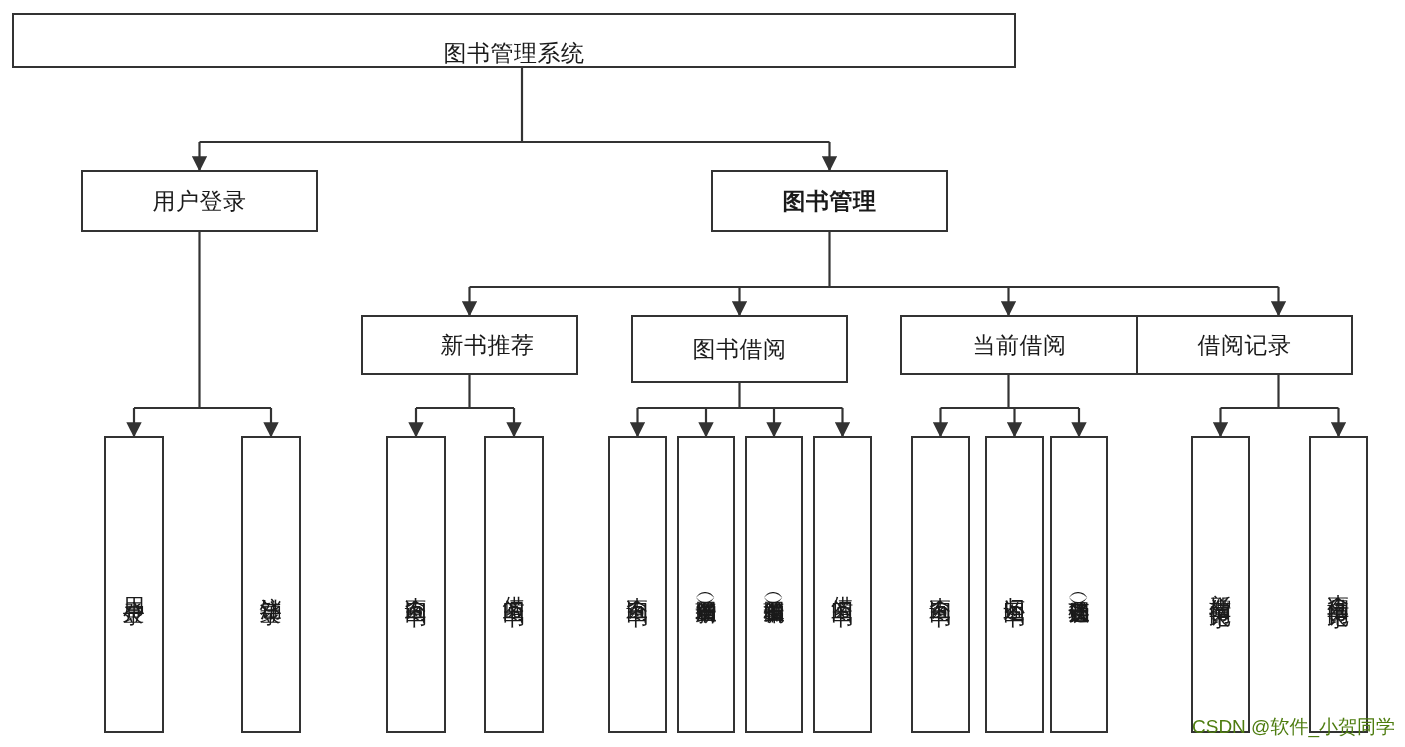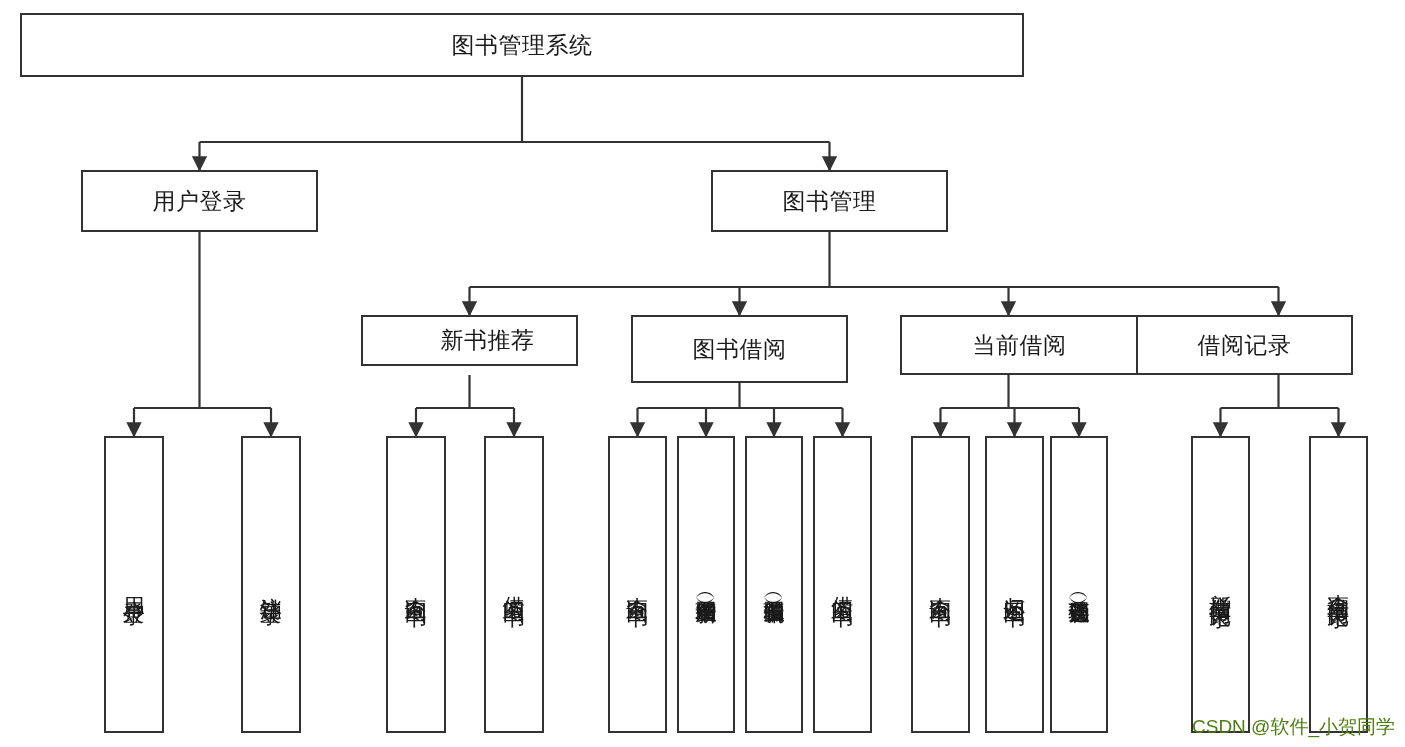--- a/index.html
+++ b/index.html
@@ -109,30 +109,30 @@
       <path d="M 940.5 408 L 940.5 436" fill="none" stroke="#333333" stroke-width="2.2" marker-end="url(#arrow)"></path>
       <path d="M 1014.5 408 L 1014.5 436" fill="none" stroke="#333333" stroke-width="2.2" marker-end="url(#arrow)"></path>
       <path d="M 1079 408 L 1079 436" fill="none" stroke="#333333" stroke-width="2.2" marker-end="url(#arrow)"></path>
       <path d="M 1278.5 375 L 1278.5 408" fill="none" stroke="#333333" stroke-width="2.2"></path>
       <path d="M 1220.5 408 L 1338.5 408" fill="none" stroke="#333333" stroke-width="2.2"></path>
       <path d="M 1220.5 408 L 1220.5 436" fill="none" stroke="#333333" stroke-width="2.2" marker-end="url(#arrow)"></path>
       <path d="M 1338.5 408 L 1338.5 436" fill="none" stroke="#333333" stroke-width="2.2" marker-end="url(#arrow)"></path>
     </svg>
 
   <div id="nodes">
-      <div class="node horiz" style="left: 20px; top: 13px; width: 1004px; height: 64px;">
+      <div class="node horiz" style="left: 12px; top: 13px; width: 1004px; height: 55px; align-items: flex-end;">
         <span class="lbl">图书管理系统</span>
       </div>
       <div class="node horiz" style="left: 81px; top: 170px; width: 237px; height: 62px;">
         <span class="lbl">用户登录</span>
       </div>
-      <div class="node horiz" style="left: 711px; top: 170px; width: 237px; height: 62px;">
+      <div class="node horiz" style="left: 711px; top: 170px; width: 237px; height: 62px; font-weight: bold;">
         <span class="lbl">图书管理</span>
       </div>
-      <div class="node horiz" style="left: 361px; top: 315px; width: 217px; height: 51px; padding-left: 36px;">
+      <div class="node horiz" style="left: 361px; top: 315px; width: 217px; height: 60px; padding-left: 36px;">
         <span class="lbl">新书推荐</span>
       </div>
       <div class="node horiz" style="left: 631px; top: 315px; width: 217px; height: 68px;">
         <span class="lbl">图书借阅</span>
       </div>
       <div class="node horiz" style="left: 900px; top: 315px; width: 239px; height: 60px;">
         <span class="lbl">当前借阅</span>
       </div>
       <div class="node horiz" style="left: 1136px; top: 315px; width: 217px; height: 60px;">
         <span class="lbl">借阅记录</span>

